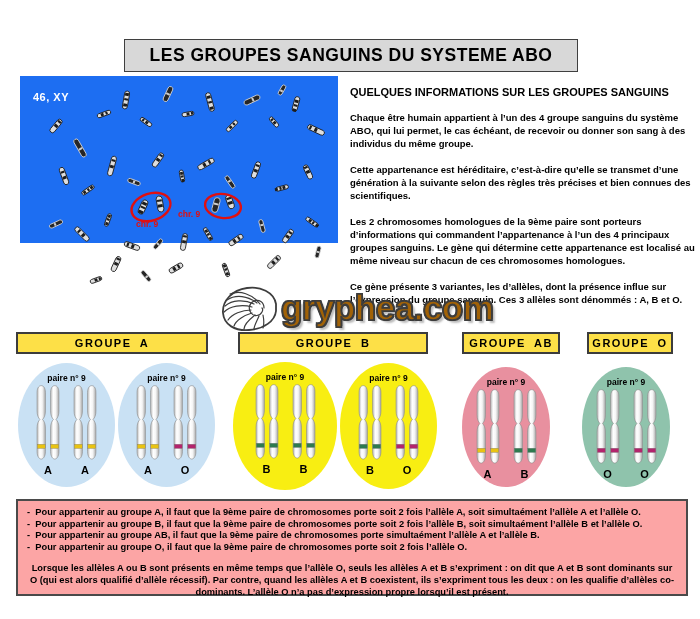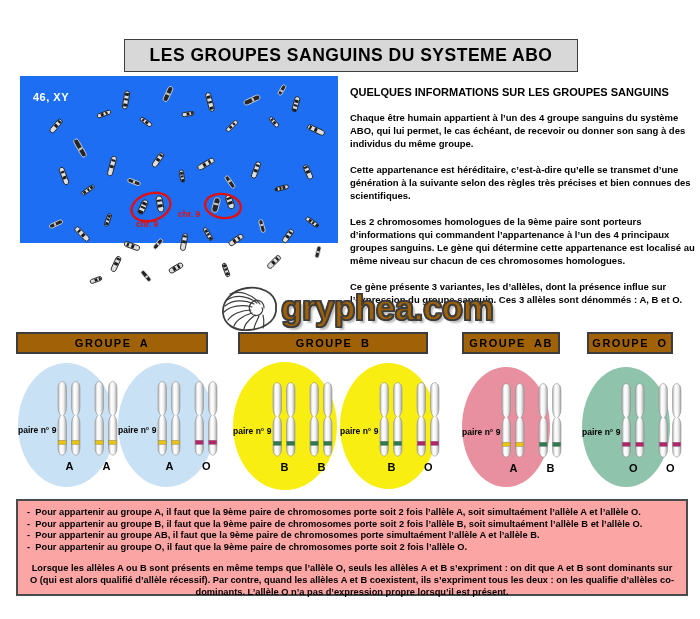--- a/index.html
+++ b/index.html
@@ -30,27 +30,27 @@
 
   
   .watermark{position:absolute;left:219px;top:284px;display:flex;align-items:center;z-index:6;}
   .wm-text{font-size:35px;font-weight:bold;color:#a16207;letter-spacing:-.5px;line-height:46px;
      -webkit-text-stroke:1.6px #3d3d3d;
      text-shadow:-1px -1px 0 #3d3d3d,1px -1px 0 #3d3d3d,-1px 1px 0 #3d3d3d,
                  1px 1px 0 #3d3d3d,3px 3px 2px rgba(60,60,60,.35);}
 
   
   .group-header{position:absolute;top:332px;height:22px;box-sizing:border-box;border:2px solid #3c3c3c;
-     background:#a16207;display:flex;align-items:center;justify-content:center;
+     background:#fde047;display:flex;align-items:center;justify-content:center;
      font-weight:bold;font-size:11px;letter-spacing:1.5px;word-spacing:4px;}
   #gh0{left:16px;width:192px;} #gh1{left:238px;width:190px;}
   #gh2{left:462px;width:98px;} #gh3{left:587px;width:86px;}
 
   
-  .pair-ellipse{position:absolute;border-radius:50%;display:flex;flex-direction:row;align-items:center;}
+  .pair-ellipse{position:absolute;border-radius:50%;display:flex;flex-direction:column;align-items:center;}
   #pe0{left:18px;top:363px;width:97px;height:124px;}
   #pe1{left:118px;top:363px;width:97px;height:124px;}
   #pe2{left:233px;top:362px;width:104px;height:128px;}
   #pe3{left:340px;top:363px;width:97px;height:126px;}
   #pe4{left:462px;top:367px;width:88px;height:120px;}
   #pe5{left:582px;top:367px;width:88px;height:120px;}
   .paire-label{font-size:8.5px;font-weight:bold;margin-top:10px;white-space:nowrap;}
   .pair-row{display:flex;gap:11px;margin-top:2px;}
   .chromo-col{display:flex;flex-direction:column;align-items:center;}
   .allele-letter{font-size:11px;font-weight:bold;margin-top:0;line-height:11px;}

